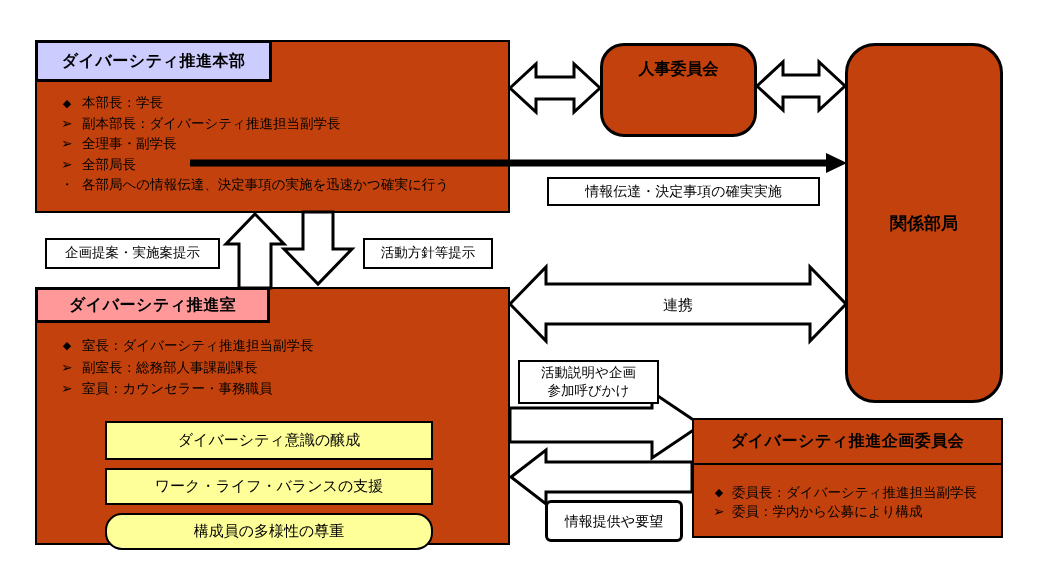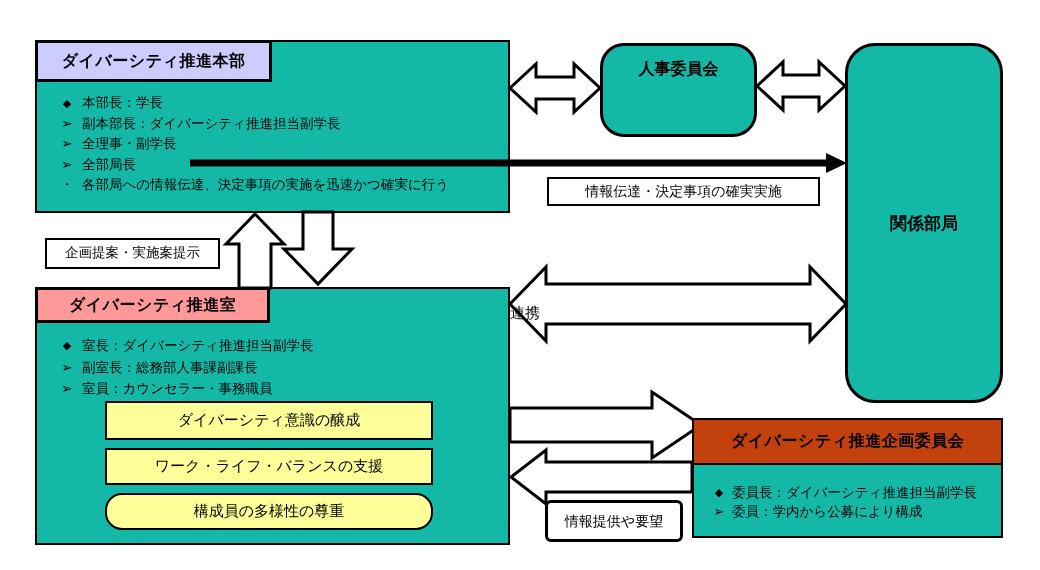--- a/index.html
+++ b/index.html
@@ -1,33 +1,33 @@
 <!DOCTYPE html>
 <html><head>
 <meta charset="utf-8">
 <style>
   html,body{margin:0;padding:0;background:#fff;}
   #stage{
     position:relative;width:1040px;height:570px;background:#ffffff;
     font-family:"Liberation Sans","DejaVu Sans",sans-serif;color:#000;overflow:hidden;
   }
-  .box{position:absolute;background:#14b8a6;border:2.5px solid #000;box-sizing:border-box;z-index:1;}
+  .box{position:absolute;background:#c2410c;border:2.5px solid #000;box-sizing:border-box;z-index:1;}
   .hdr{position:absolute;border:3px solid #000;box-sizing:border-box;display:flex;align-items:center;justify-content:center;
        font-weight:bold;font-size:16px;z-index:3;letter-spacing:.5px;}
   .round{border-radius:24px;}
   .lbl{position:absolute;background:#fff;border:2.5px solid #000;box-sizing:border-box;display:flex;flex-direction:column;
        align-items:center;justify-content:center;font-size:13.5px;z-index:4;line-height:1.35;}
   .list{position:absolute;z-index:1;font-size:13.5px;}
   .row{display:flex;line-height:20.5px;}
   .row .bullet{width:30px;flex:none;text-align:center;}
   .row .txt{flex:1;}
   .program{position:absolute;background:#ffff99;border:2.5px solid #000;box-sizing:border-box;display:flex;align-items:center;
-       justify-content:center;font-size:15px;z-index:3;}
+       justify-content:center;font-size:15px;z-index:3;margin-top:20px;}
   svg.arrows{position:absolute;left:0;top:0;z-index:2;}
-  .renkei-text{position:absolute;z-index:3;text-align:left;font-size:15px;margin-top:8px;}
+  .renkei-text{position:absolute;z-index:3;text-align:center;font-size:15px;}
   .pc-title{font-weight:bold;font-size:16px;text-align:center;margin-top:13px;}
   .pc-sub{font-size:11.5px;text-align:center;line-height:1.25;margin-top:2px;}
   .rel-title{display:flex;align-items:center;justify-content:center;height:100%;font-weight:bold;font-size:17px;}
   .green-body{position:absolute;z-index:3;font-size:13.5px;}
 </style>
 </head>
 <body>
 
 <div id="stage">
 
@@ -121,19 +121,24 @@
     <div class="row" style="line-height:19px;">
       <span class="bullet" style="width:26px;">➢</span>
       <span class="txt">委員：学内から公募により構成</span>
     </div>
   </div>
 
   <div class="lbl" style="left:547px;top:177px;width:273px;height:29px;font-size:14px;">情報伝達・決定事項の確実実施</div>
 
   <div class="lbl" style="left:45px;top:238px;width:175px;height:31px;">企画提案・実施案提示</div>
 
+  <div class="lbl" style="left:363px;top:238px;width:130px;height:31px;">活動方針等提示</div>
 
   <div class="renkei-text" style="left:510px;top:296px;width:336px;">連携</div>
 
+  <div class="lbl" style="left:518px;top:360px;width:141px;height:44px;">
+    <div>活動説明や企画</div>
+    <div>参加呼びかけ</div>
+  </div>
 
   <div class="lbl" style="left:545px;top:500px;width:138px;height:42px;border-width:3.5px;font-size:14px;border-radius:6px;">情報提供や要望</div>
 
 </div>
 
 </body></html>

